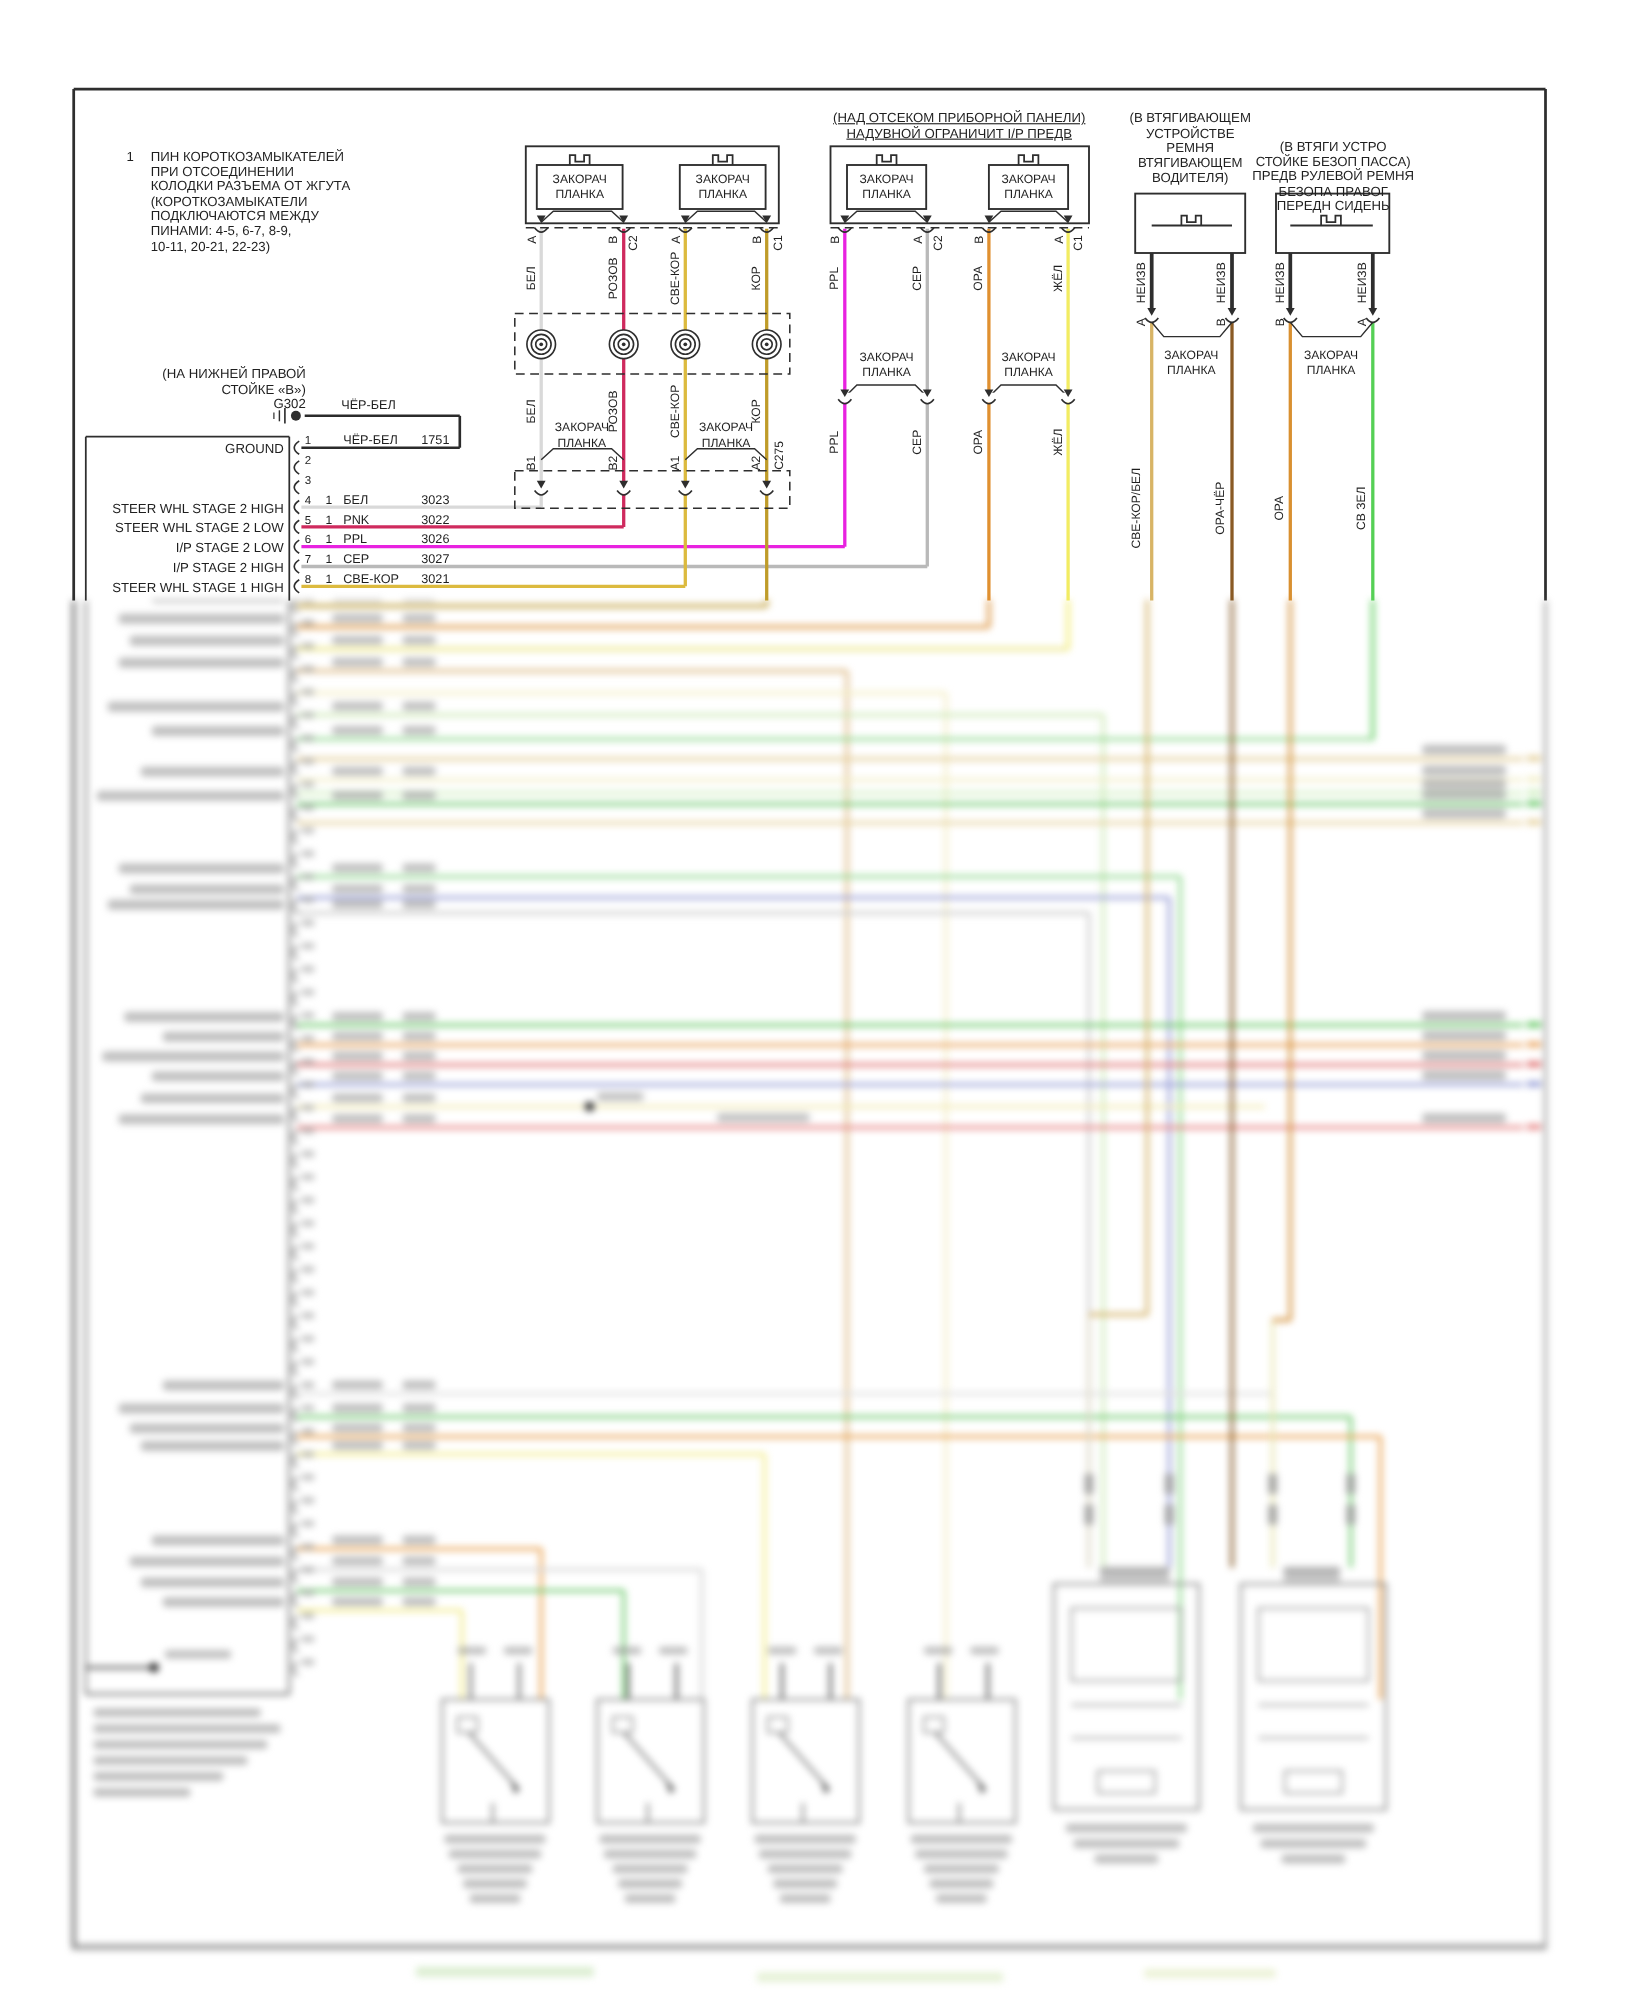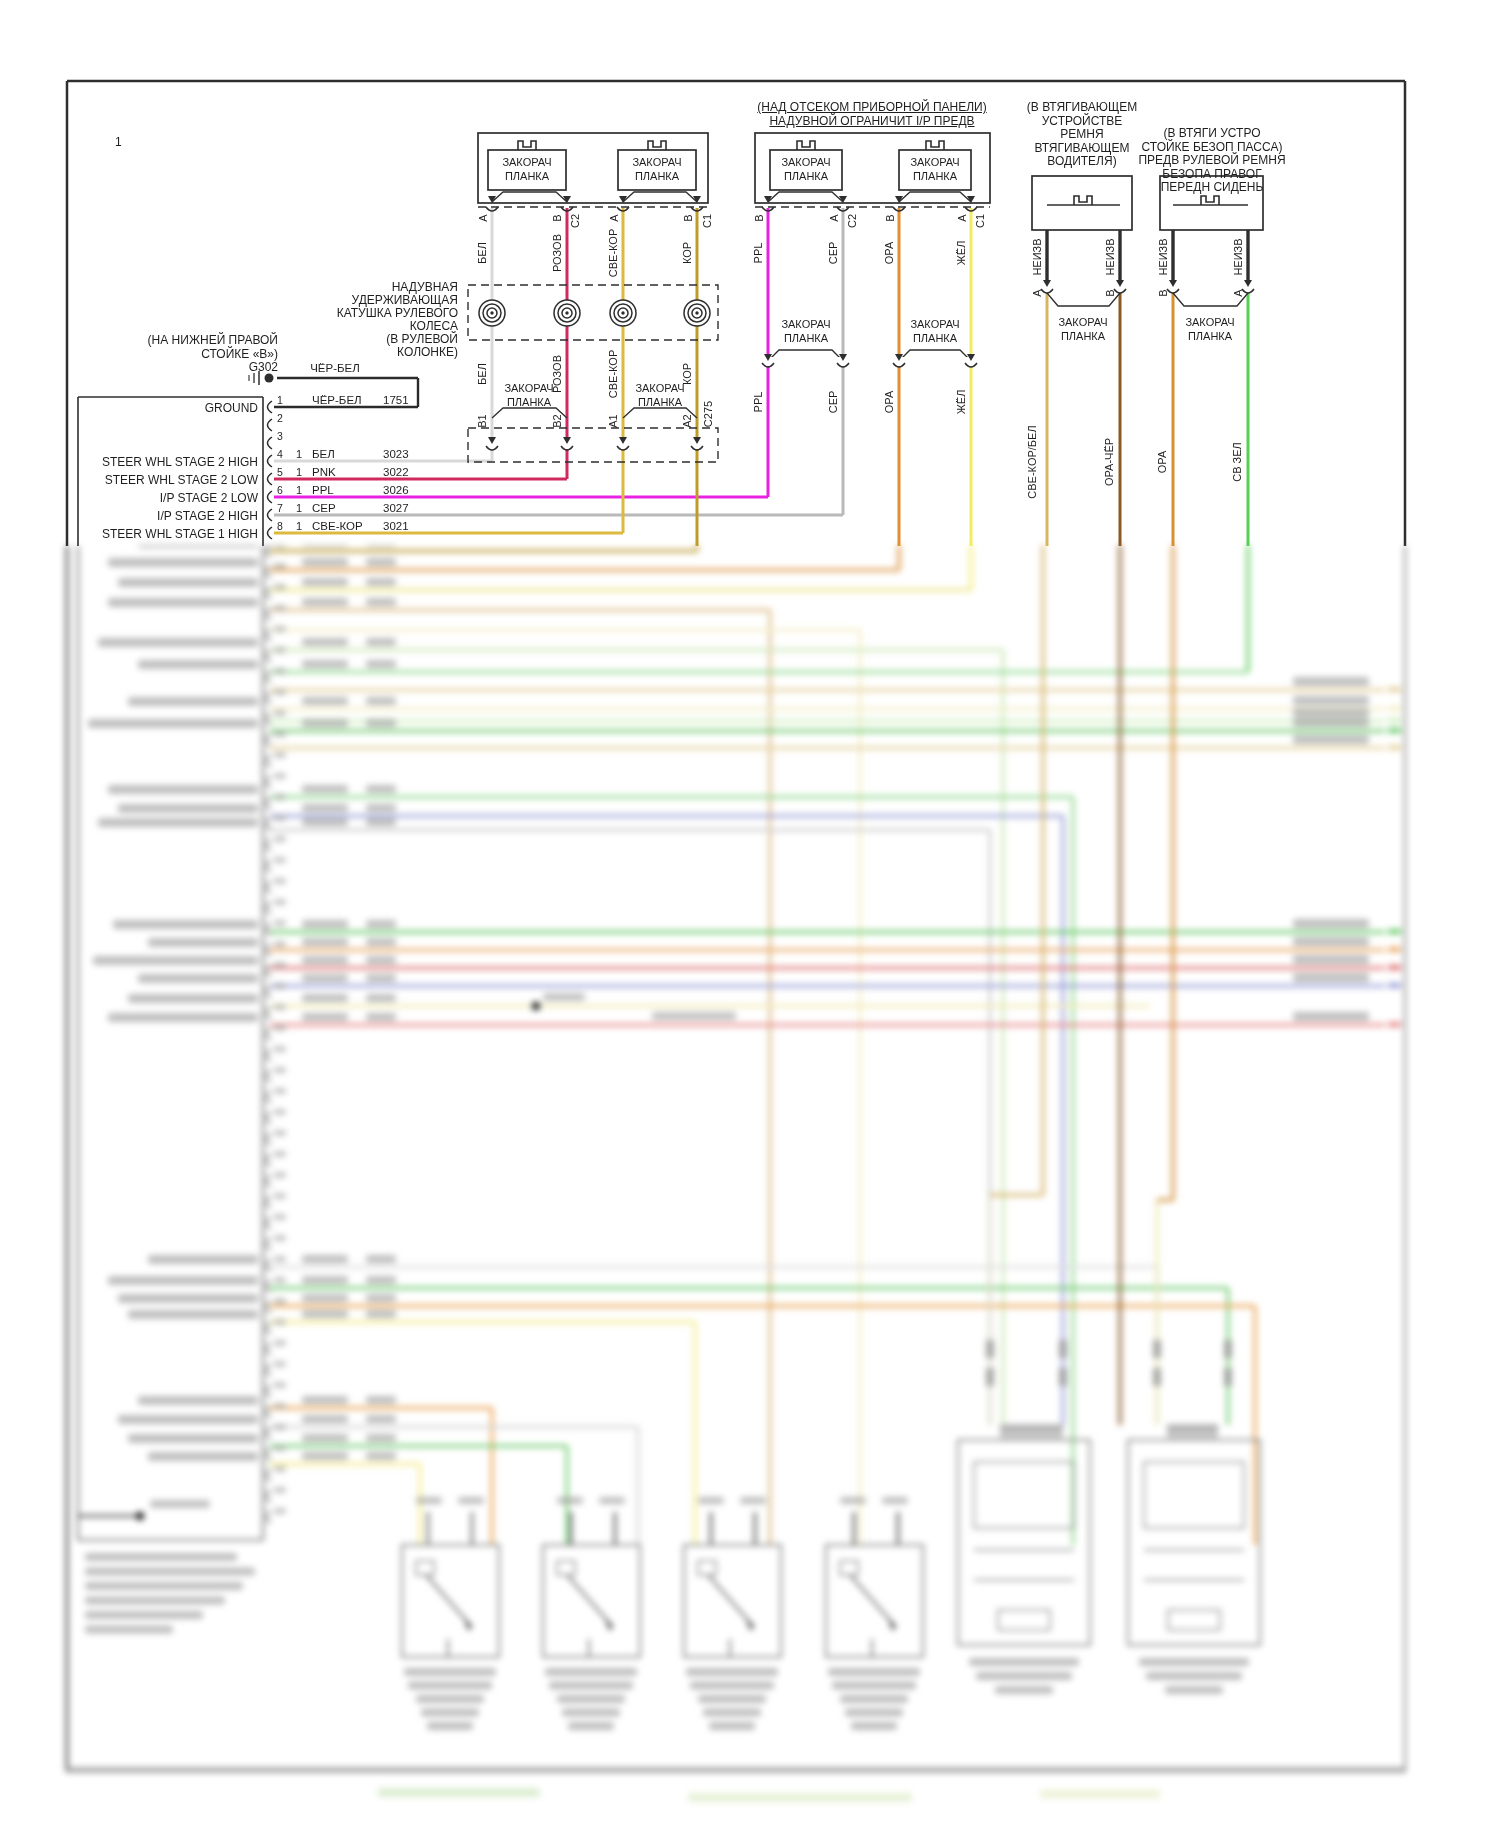--- a/index.html
+++ b/index.html
@@ -613,48 +613,49 @@
         <rect x="543" y="993" width="42" height="8" rx="3" fill="#909090" opacity="0.55"></rect>
         <rect x="652" y="1012" width="84" height="8" rx="3" fill="#909090" opacity="0.55"></rect>
         <rect x="150" y="1500" width="60" height="8" rx="3" fill="#909090" opacity="0.55"></rect>
         <rect x="378" y="1788" width="162" height="9" rx="3" fill="#cfe8c0" opacity="0.75"></rect>
         <rect x="688" y="1793" width="224" height="9" rx="3" fill="#dfeec8" opacity="0.75"></rect>
         <rect x="1040" y="1790" width="120" height="8" rx="3" fill="#e6eec6" opacity="0.75"></rect>
       </svg>
   </div>
 
   <div id="note-num" class="txtblock">1</div>
+  <div id="note" class="txtblock">
+    <div>ПИН КОРОТКОЗАМЫКАТЕЛЕЙ</div>
+    <div>ПРИ ОТСОЕДИНЕНИИ</div>
+    <div>КОЛОДКИ РАЗЪЕМА ОТ ЖГУТА</div>
+    <div>(КОРОТКОЗАМЫКАТЕЛИ</div>
+    <div>ПОДКЛЮЧАЮТСЯ МЕЖДУ</div>
+    <div>ПИНАМИ: 4-5, 6-7, 8-9,</div>
+    <div>10-11, 20-21, 22-23)</div>
+  </div>
 
   <div id="hdr-ip" class="txtblock ctr">
     <div>(НАД ОТСЕКОМ ПРИБОРНОЙ ПАНЕЛИ)</div>
     <div>НАДУВНОЙ ОГРАНИЧИТ I/P ПРЕДВ</div>
   </div>
   <div id="hdr-driver" class="txtblock ctr">
     <div>(В ВТЯГИВАЮЩЕМ</div>
     <div>УСТРОЙСТВЕ</div>
     <div>РЕМНЯ</div>
     <div>ВТЯГИВАЮЩЕМ</div>
     <div>ВОДИТЕЛЯ)</div>
   </div>
   <div id="hdr-pass" class="txtblock ctr">
     <div>(В ВТЯГИ УСТРО</div>
     <div>СТОЙКЕ БЕЗОП ПАССА)</div>
     <div>ПРЕДВ РУЛЕВОЙ РЕМНЯ</div>
     <div>БЕЗОПА ПРАВОГ</div>
     <div>ПЕРЕДН СИДЕНЬ</div>
   </div>
 
-  <div id="coil-label" class="txtblock rgt">
-    <div>НАДУВНАЯ</div>
-    <div>УДЕРЖИВАЮЩАЯ</div>
-    <div>КАТУШКА РУЛЕВОГО</div>
-    <div>КОЛЕСА</div>
-    <div>(В РУЛЕВОЙ</div>
-    <div>КОЛОНКЕ)</div>
-  </div>
 
   <div id="g302-label" class="txtblock rgt">
     <div>(НА НИЖНЕЙ ПРАВОЙ</div>
     <div>СТОЙКЕ «В»)</div>
     <div>G302</div>
   </div>
 
 </div>
 
 </body></html>

